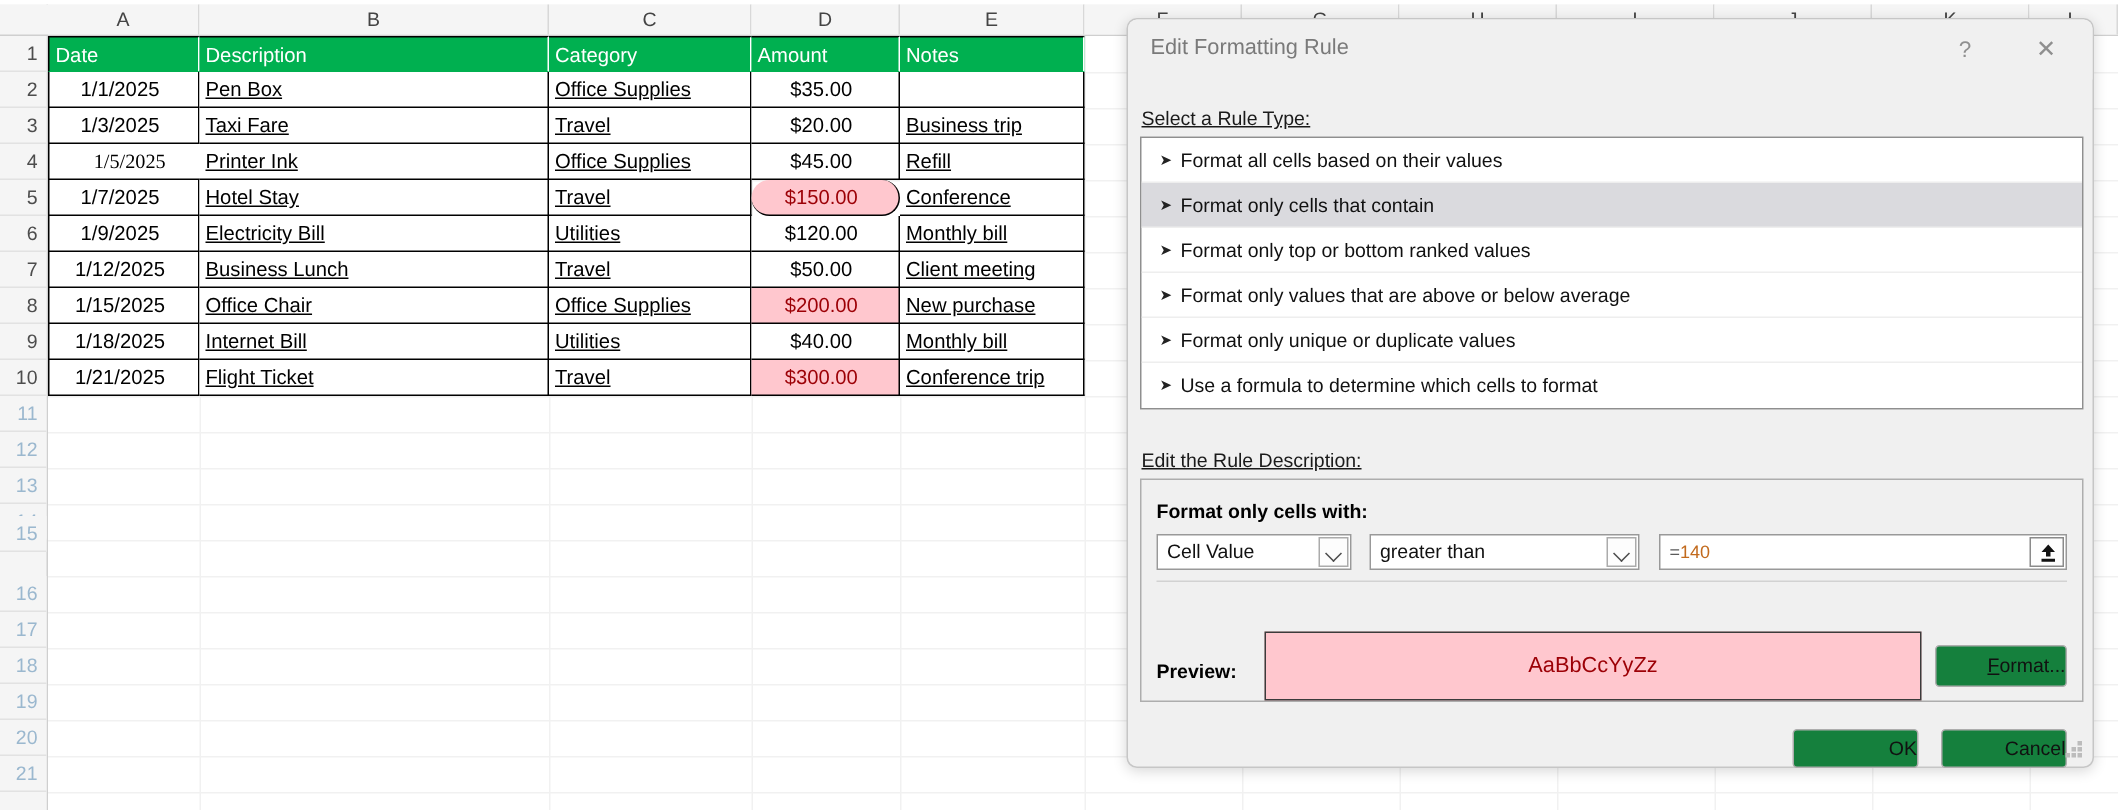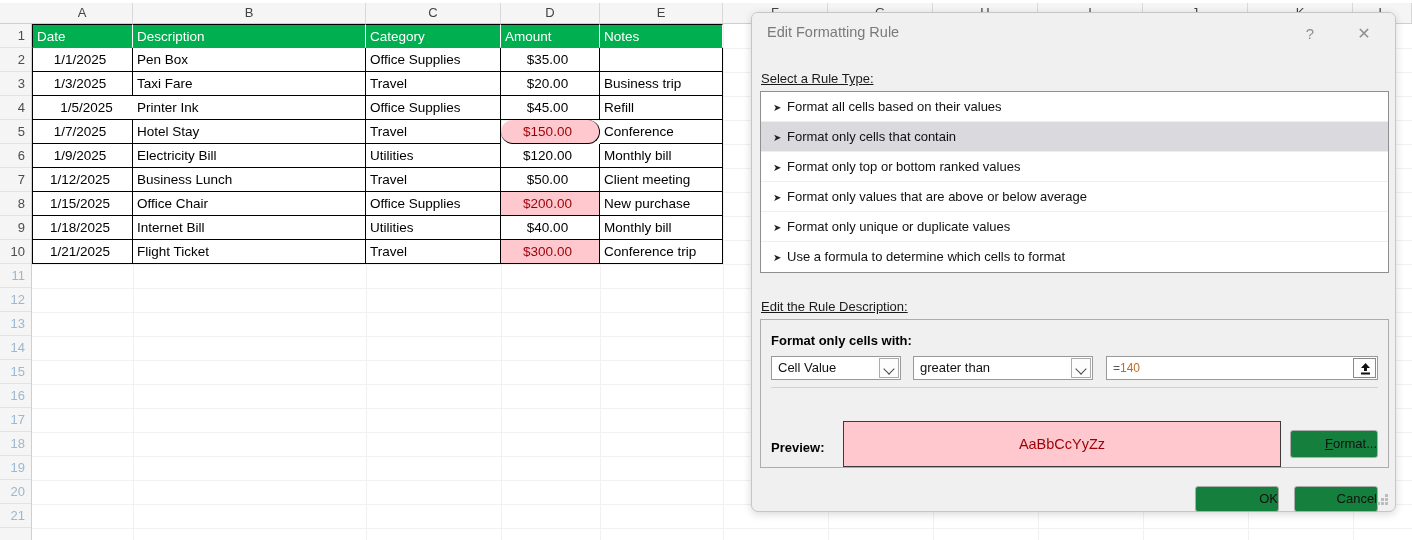--- a/index.html
+++ b/index.html
@@ -114,21 +114,21 @@
     line-height: 23px;
     font-size: 13.5px;
     color: #000000;
     box-sizing: border-box;
     border-right: 1px solid #000000;
     border-bottom: 1px solid #000000;
     white-space: nowrap;
     overflow: hidden;
     background: #ffffff;
   }
-  .cell.left  { text-align: left;  padding-left: 4px; }
+  .cell.left  { text-align: left;  padding-left: 4px; text-decoration: underline; }
   .cell.right { text-align: center; padding-right: 5px; }
   .cell.hdr {
     background: #00b050;
     color: #ffffff;
     text-align: left;
     padding-left: 4px;
     border-right: 1px solid #ffffff;
     border-bottom: 1px solid #00b050;
   }
   .cell.flag {
@@ -381,21 +381,21 @@
       <div class="row-head active" style="top: 96px;">5</div>
       <div class="row-head active" style="top: 120px;">6</div>
       <div class="row-head active" style="top: 144px;">7</div>
       <div class="row-head active" style="top: 168px;">8</div>
       <div class="row-head active" style="top: 192px;">9</div>
       <div class="row-head active" style="top: 216px;">10</div>
       <div class="row-head" style="top: 240px;">11</div>
       <div class="row-head" style="top: 264px;">12</div>
       <div class="row-head" style="top: 288px;">13</div>
       <div class="row-head" style="top: 312px;">14</div>
-      <div class="row-head" style="top: 336px; padding-left: 10px;">15</div>
+      <div class="row-head" style="top: 320px; padding-left: 10px;">15</div>
       <div class="row-head" style="top: 360px;">16</div>
       <div class="row-head" style="top: 384px;">17</div>
       <div class="row-head" style="top: 408px;">18</div>
       <div class="row-head" style="top: 432px;">19</div>
       <div class="row-head" style="top: 456px;">20</div>
       <div class="row-head" style="top: 480px;">21</div>
       <div class="row-head" style="top: 504px;"></div>
     </div>
 
   <div class="grid" id="cellGrid">
@@ -439,21 +439,21 @@
       <div class="cell right leftedge" style="left: 0px; width: 101px; top: 24px;">1/1/2025</div>
       <div class="cell left" style="left: 101px; width: 233px; top: 24px;">Pen Box</div>
       <div class="cell left" style="left: 334px; width: 135px; top: 24px;">Office Supplies</div>
       <div class="cell right" style="left: 469px; width: 99px; top: 24px;">$35.00</div>
       <div class="cell left" style="left: 568px; width: 123px; top: 24px;"></div>
       <div class="cell right leftedge" style="left: 0px; width: 101px; top: 48px;">1/3/2025</div>
       <div class="cell left" style="left: 101px; width: 233px; top: 48px;">Taxi Fare</div>
       <div class="cell left" style="left: 334px; width: 135px; top: 48px;">Travel</div>
       <div class="cell right" style="left: 469px; width: 99px; top: 48px;">$20.00</div>
       <div class="cell left" style="left: 568px; width: 123px; top: 48px;">Business trip</div>
-      <div class="cell right leftedge" style="left: 0px; width: 114px; top: 72px;">1/5/2025</div>
+      <div class="cell right leftedge" style="left: 0px; width: 114px; top: 72px; font-family: Liberation Serif, serif;">1/5/2025</div>
       <div class="cell left" style="left: 101px; width: 233px; top: 72px;">Printer Ink</div>
       <div class="cell left" style="left: 334px; width: 135px; top: 72px;">Office Supplies</div>
       <div class="cell right" style="left: 469px; width: 99px; top: 72px;">$45.00</div>
       <div class="cell left" style="left: 568px; width: 123px; top: 72px;">Refill</div>
       <div class="cell right leftedge" style="left: 0px; width: 101px; top: 96px;">1/7/2025</div>
       <div class="cell left" style="left: 101px; width: 233px; top: 96px;">Hotel Stay</div>
       <div class="cell left" style="left: 334px; width: 135px; top: 96px;">Travel</div>
       <div class="cell right flag" style="left: 469px; width: 99px; top: 96px; border-radius: 12px;">$150.00</div>
       <div class="cell left" style="left: 568px; width: 123px; top: 96px;">Conference</div>
       <div class="cell right leftedge" style="left: 0px; width: 101px; top: 120px;">1/9/2025</div>

